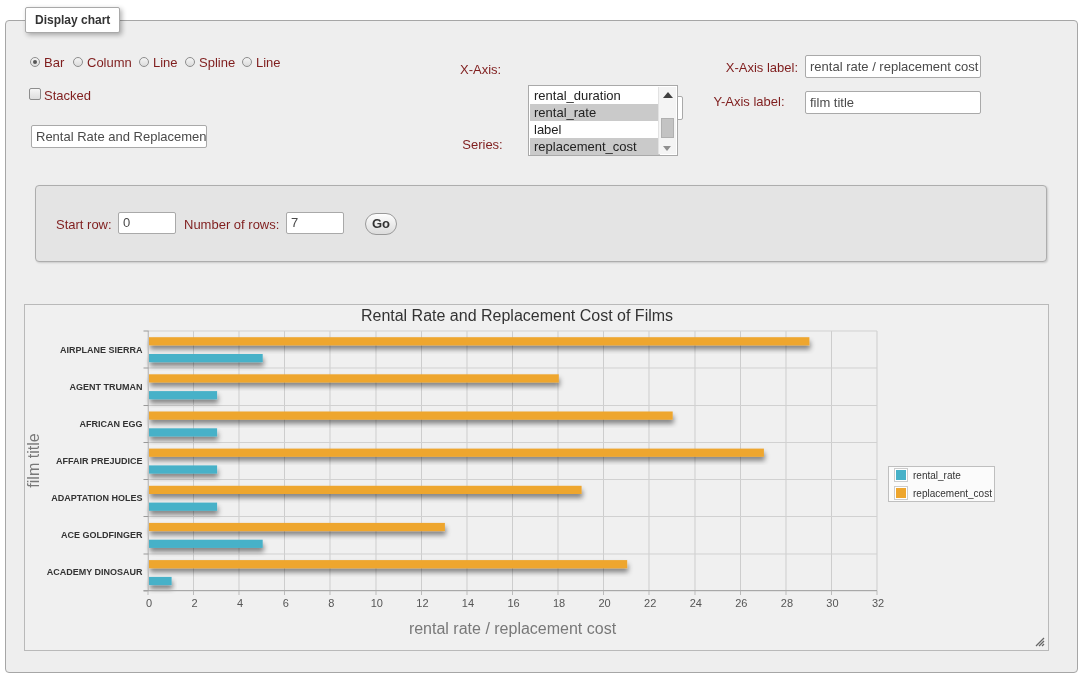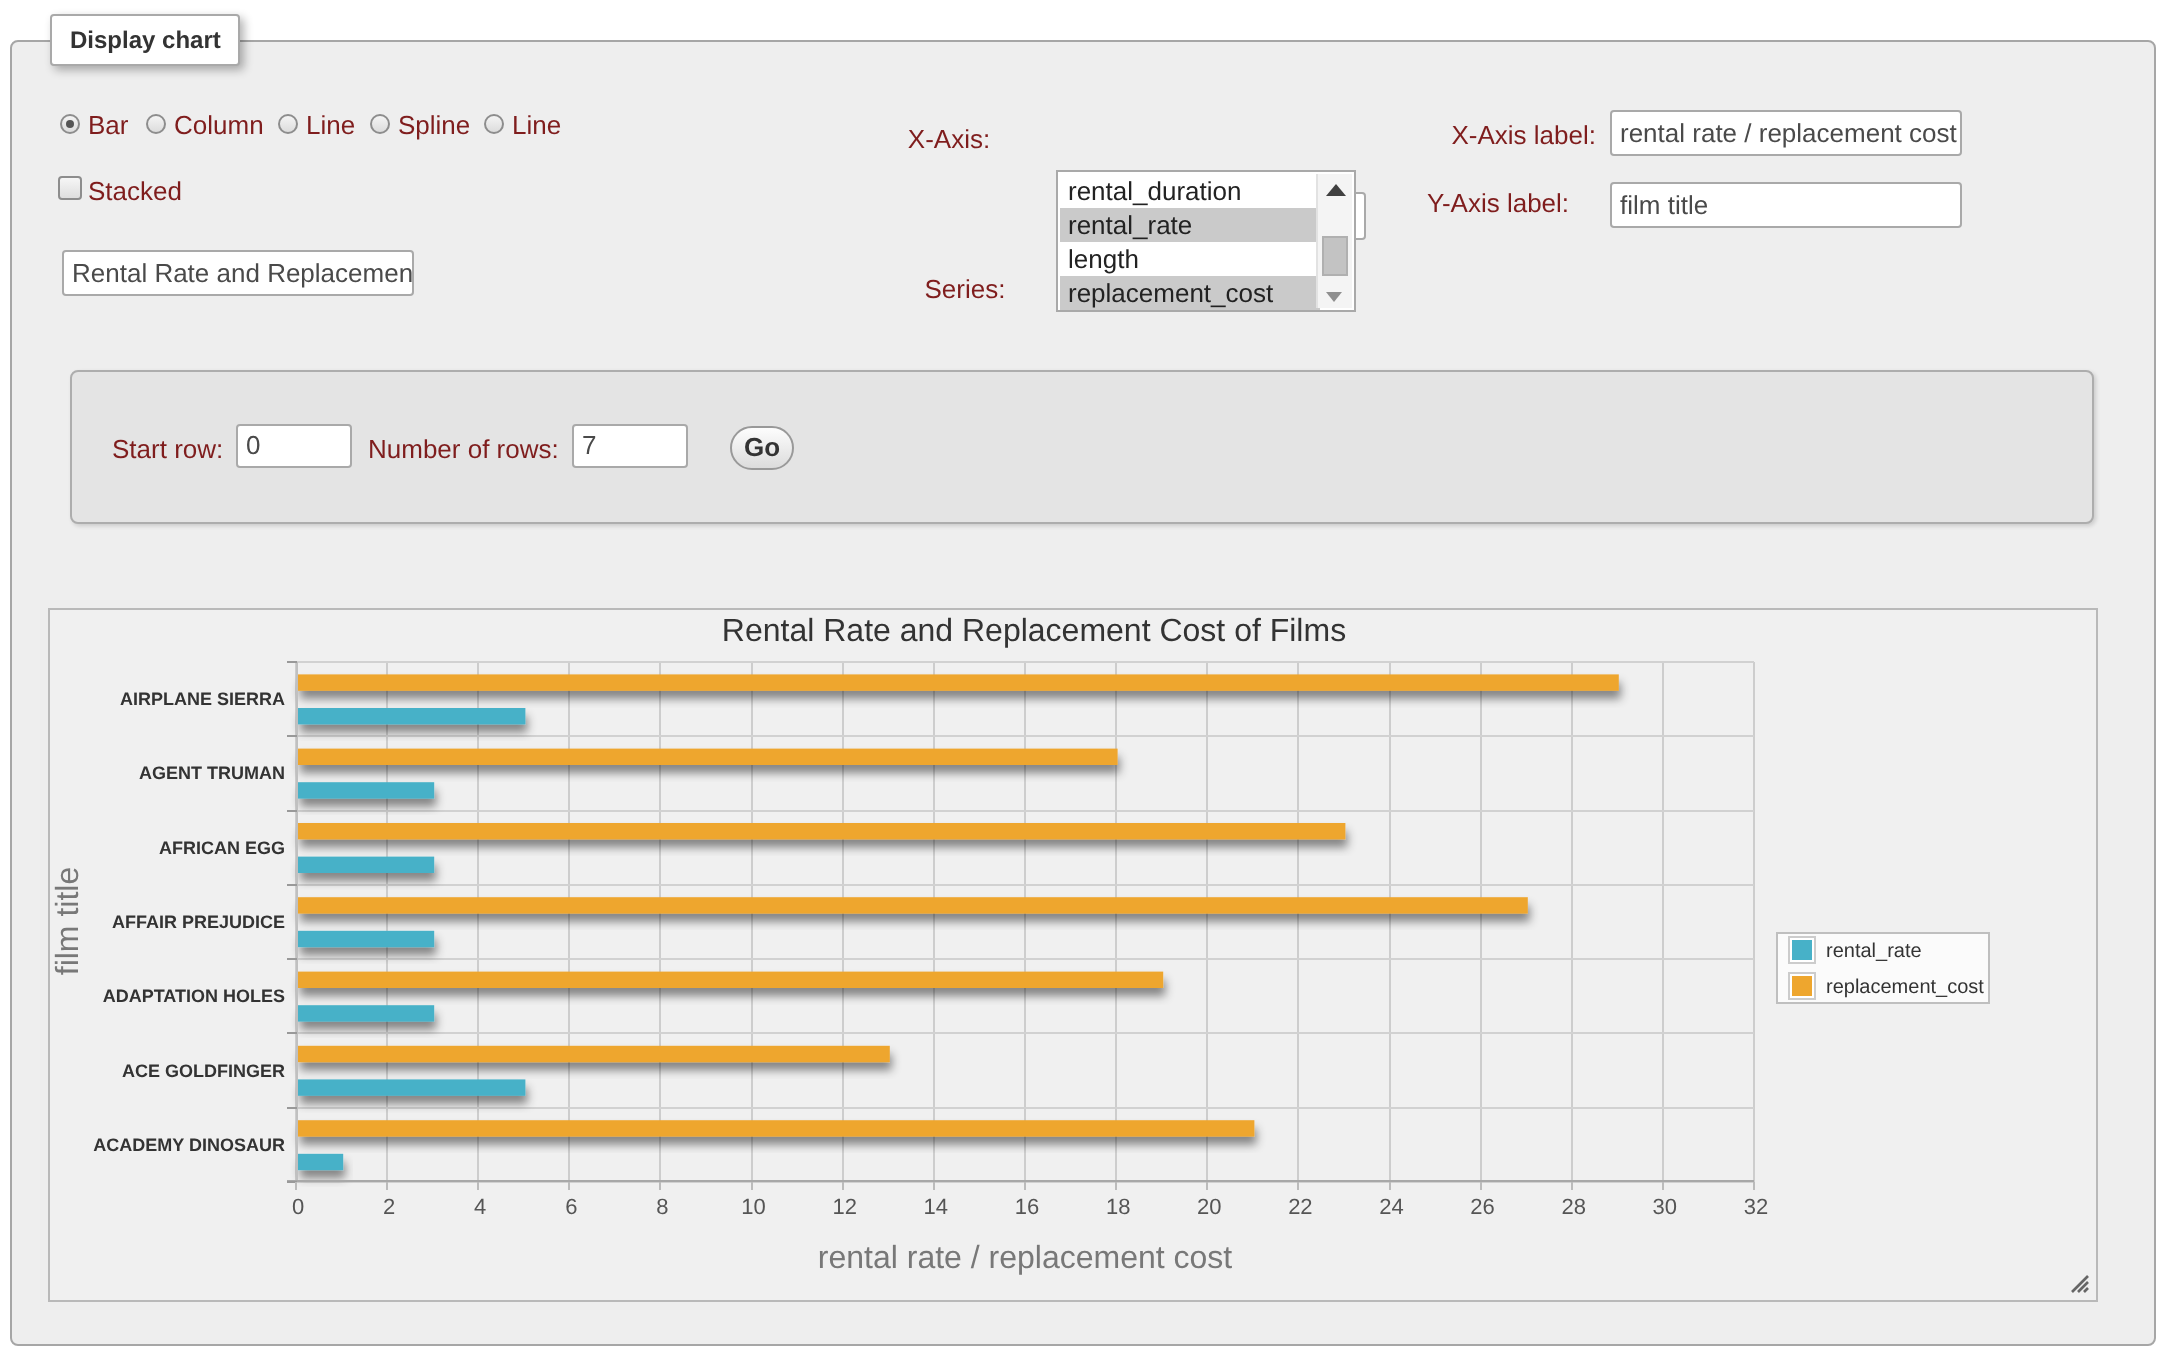--- a/index.html
+++ b/index.html
@@ -61,31 +61,31 @@
 <div class="radio" style="left:185px;top:57px;"></div>
 <div class="lbl" style="left:199px;top:56px;">Spline</div>
 <div class="radio" style="left:242px;top:57px;"></div>
 <div class="lbl" style="left:256px;top:56px;">Line</div>
 
 <div class="check" style="left:29px;top:88px;"></div>
 <div class="lbl" style="left:44px;top:89px;">Stacked</div>
 
 <div class="inp" style="left:31px;top:125px;width:176px;height:23px;line-height:21px;">Rental Rate and Replacement Cost of Films</div>
 
-<div class="lbl" style="left:432px;top:63px;width:85px;text-align:center;">X-Axis:</div>
+<div class="lbl" style="left:460px;top:63px;width:85px;text-align:left;">X-Axis:</div>
 <div id="selbox">
     <span class="txt">title</span>
     <span class="arr"></span>
   </div>
 
 <div class="lbl" style="left:440px;top:138px;width:85px;text-align:center;">Series:</div>
 <div id="listbox">
   <div class="opt" style="top:1px;">rental_duration</div>
   <div class="opt sel" style="top:18px;">rental_rate</div>
-  <div class="opt" style="top:35px;">length</div>
+  <div class="opt" style="top:35px;">label</div>
   <div class="opt sel" style="top:52px;">replacement_cost</div>
   <div id="sbar">
     <div class="btn" style="top:0;">
         <span class="tri-up"></span>
       </div>
     <div class="thumb"></div>
     <div class="btn" style="bottom:0;">
         <span class="tri-dn"></span>
       </div>
   </div>

